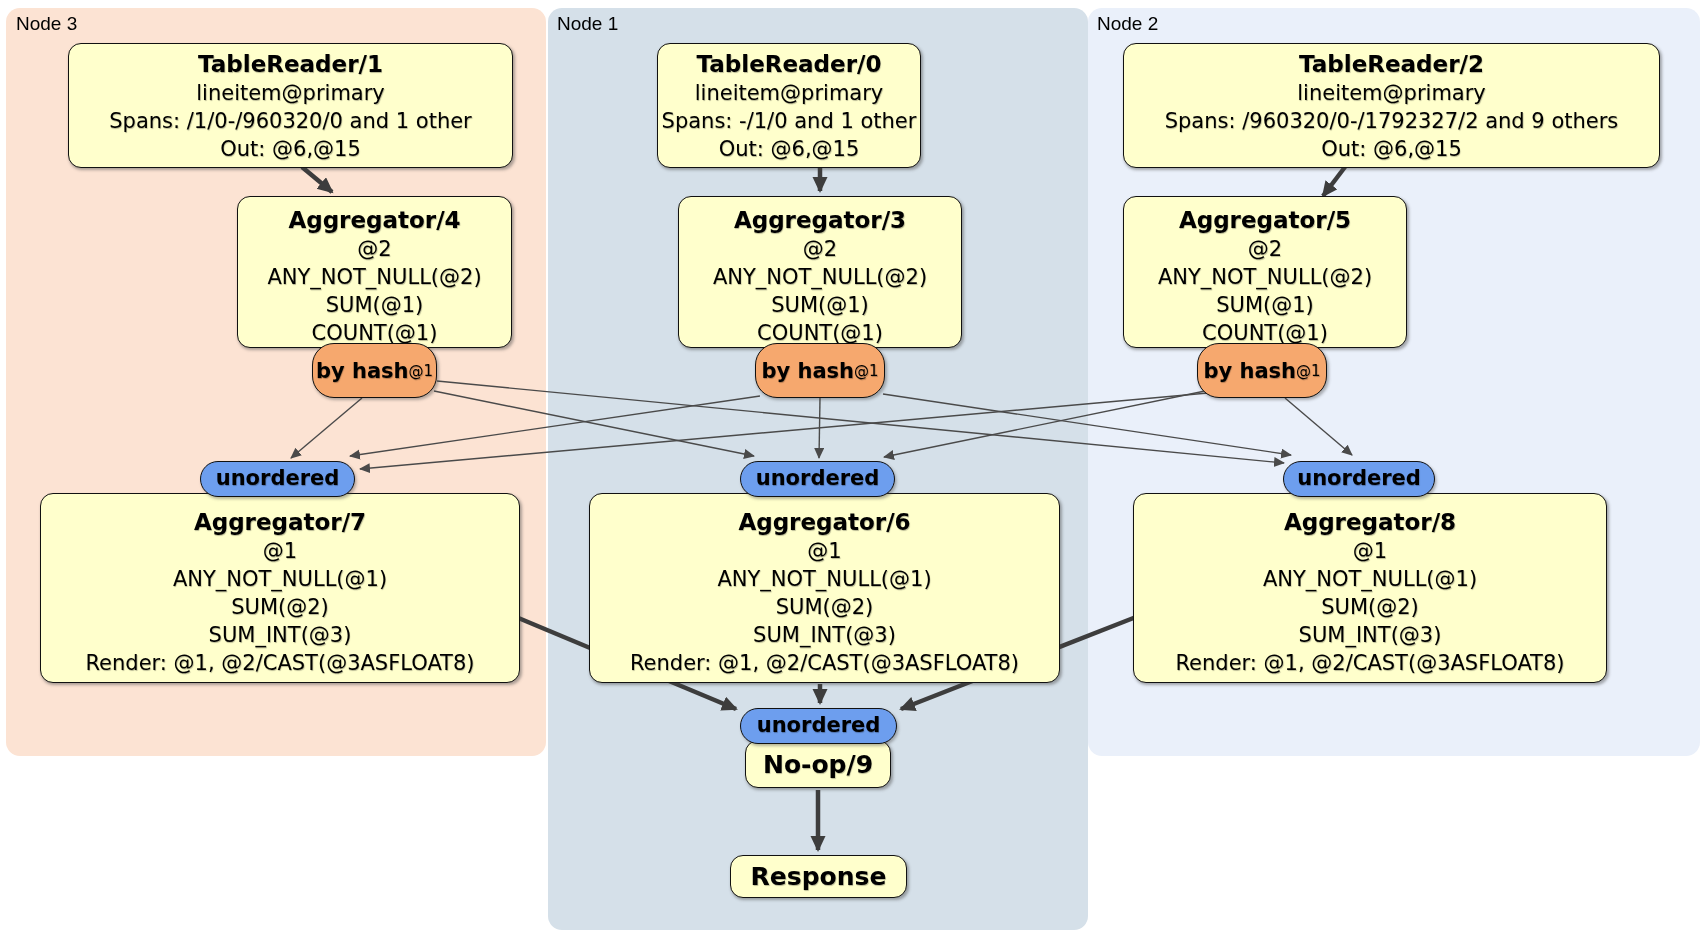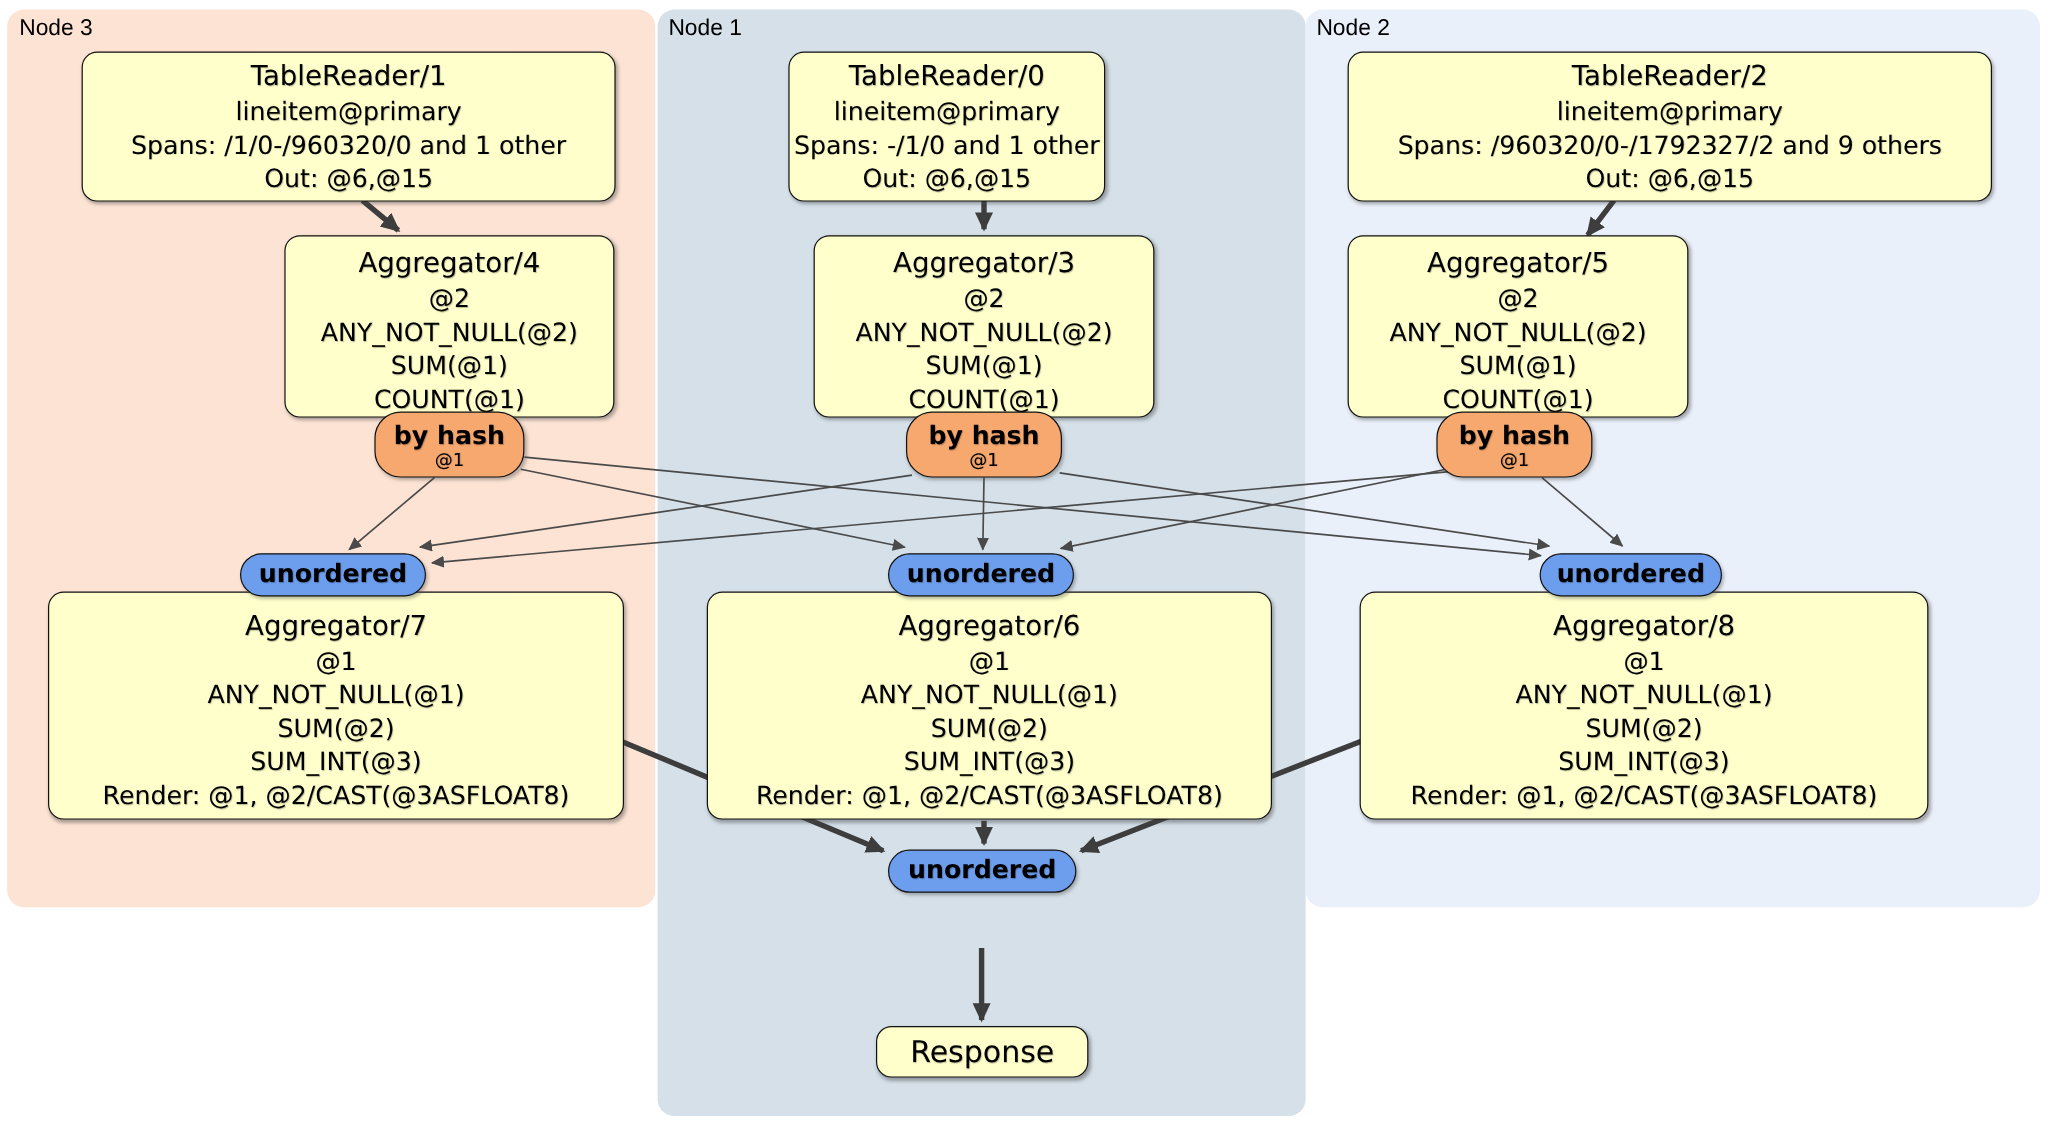--- a/index.html
+++ b/index.html
@@ -5,27 +5,27 @@
   html,body{margin:0;padding:0;background:#ffffff;}
   #canvas{position:relative;width:1708px;height:940px;background:#ffffff;overflow:hidden;
           font-family:"DejaVu Sans",sans-serif;color:#000;}
   .region{position:absolute;border-radius:14px;z-index:1;}
   .region-label{position:absolute;font-family:"Liberation Sans",sans-serif;font-size:19px;z-index:2;}
   #edges{position:absolute;left:0;top:0;z-index:2;}
   .box{position:absolute;background:#ffffcc;border:1.7px solid #111;border-radius:13px;
        text-align:center;box-sizing:border-box;z-index:3;
        box-shadow:1.5px 2px 3px rgba(70,70,70,.45);
        text-shadow:0.6px 0.6px 0.9px rgba(0,0,0,.28);}
-  .bt{font-size:23px;font-weight:normal;line-height:29px;white-space:nowrap;}
+  .bt{font-size:23px;font-weight:bold;line-height:29px;white-space:nowrap;}
   .bl{font-size:21px;line-height:28px;white-space:nowrap;}
   .tr-box{padding-top:6px;} .agg-top{padding-top:9px;} .agg-bot{padding-top:14px;}
   .single{display:flex;align-items:center;justify-content:center;}
   .single .bt{font-size:25px;}
   .hash-pill{position:absolute;background:#f6a86e;border:1.8px solid #111;border-radius:22px;
-       z-index:4;display:flex;flex-direction:column;align-items:center;justify-content:center;
+       z-index:4;display:flex;flex-direction:row;align-items:center;justify-content:center;
        box-sizing:border-box;box-shadow:1.5px 2px 3px rgba(70,70,70,.4);
        text-shadow:0.6px 0.6px 0.9px rgba(0,0,0,.28);}
   .hash-pill .hl{font-size:21px;font-weight:bold;line-height:24px;}
   .hash-pill .hd{font-size:15px;line-height:16px;}
   .sync-pill{position:absolute;background:#6d9eee;border:1.8px solid #111;border-radius:18px;
        z-index:4;text-align:center;font-size:21px;font-weight:bold;line-height:32px;
        box-sizing:border-box;box-shadow:1.5px 2px 3px rgba(70,70,70,.4);
        text-shadow:0.6px 0.6px 0.9px rgba(0,0,0,.28);}
 </style>
 </head>
@@ -151,17 +151,20 @@
   <div class="box agg-bot" style="left:1133px;top:493px;width:474px;height:190px;">
     <div class="bt">Aggregator/8</div>
     <div class="bl">@1</div>
     <div class="bl">ANY_NOT_NULL(@1)</div>
     <div class="bl">SUM(@2)</div>
     <div class="bl">SUM_INT(@3)</div>
     <div class="bl">Render: @1, @2/CAST(@3ASFLOAT8)</div>
   </div>
 
   <div class="sync-pill" style="left:740px;top:708px;width:157px;height:36px;">unordered</div>
+  <div class="box single" style="left:745px;top:740px;width:146px;height:48px;">
+    <div class="bt">No-op/9</div>
+  </div>
   <div class="box single" style="left:730px;top:855px;width:177px;height:43px;">
     <div class="bt">Response</div>
   </div>
 
 </div>
 
 </body></html>

